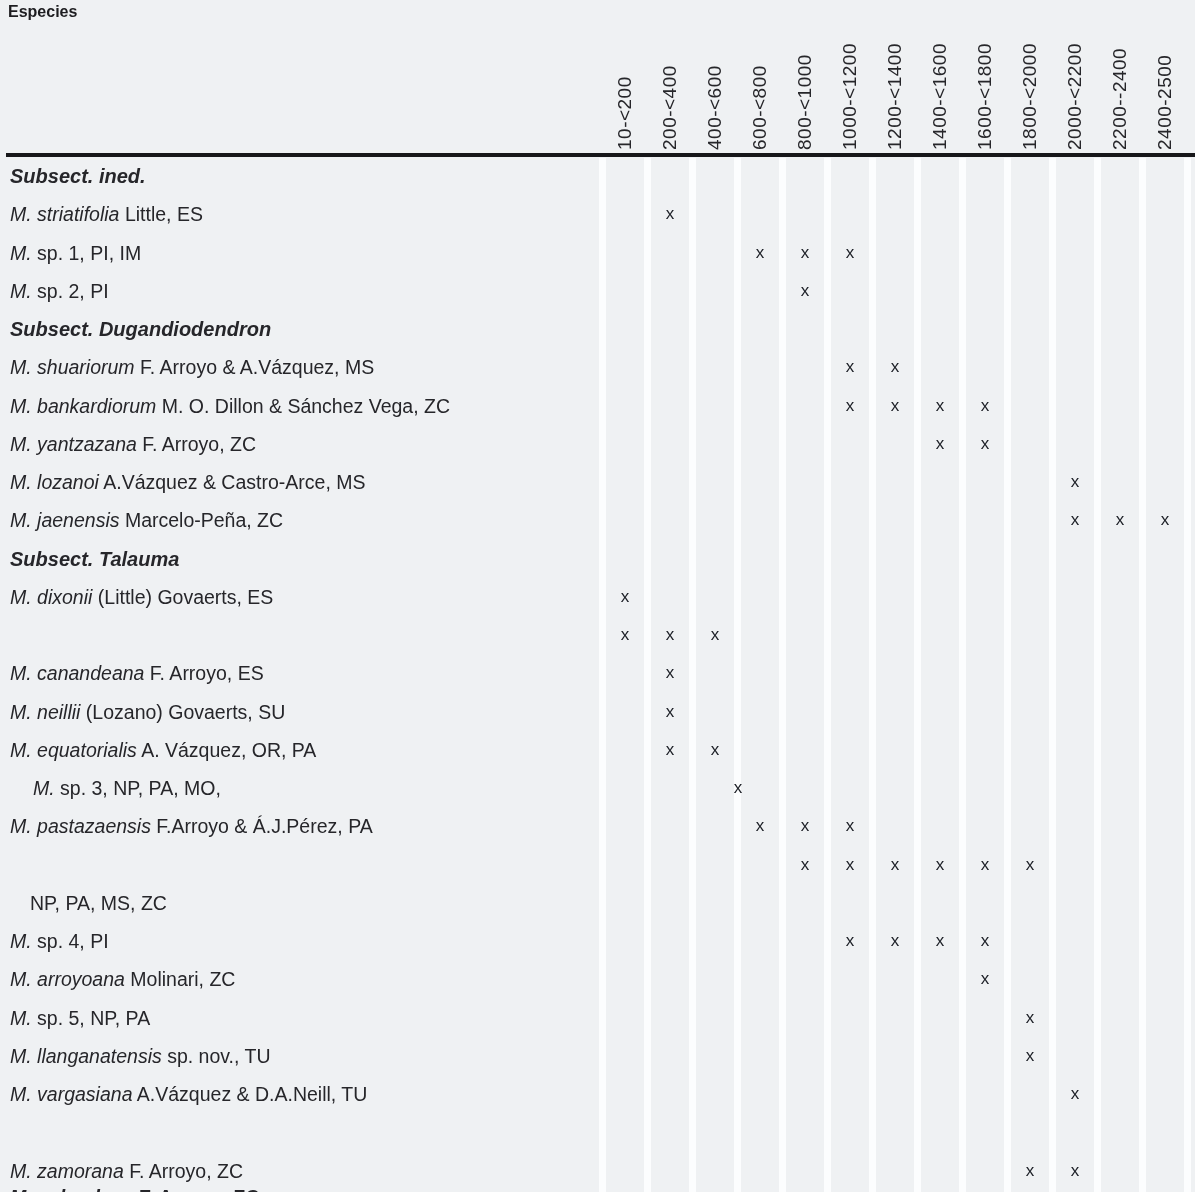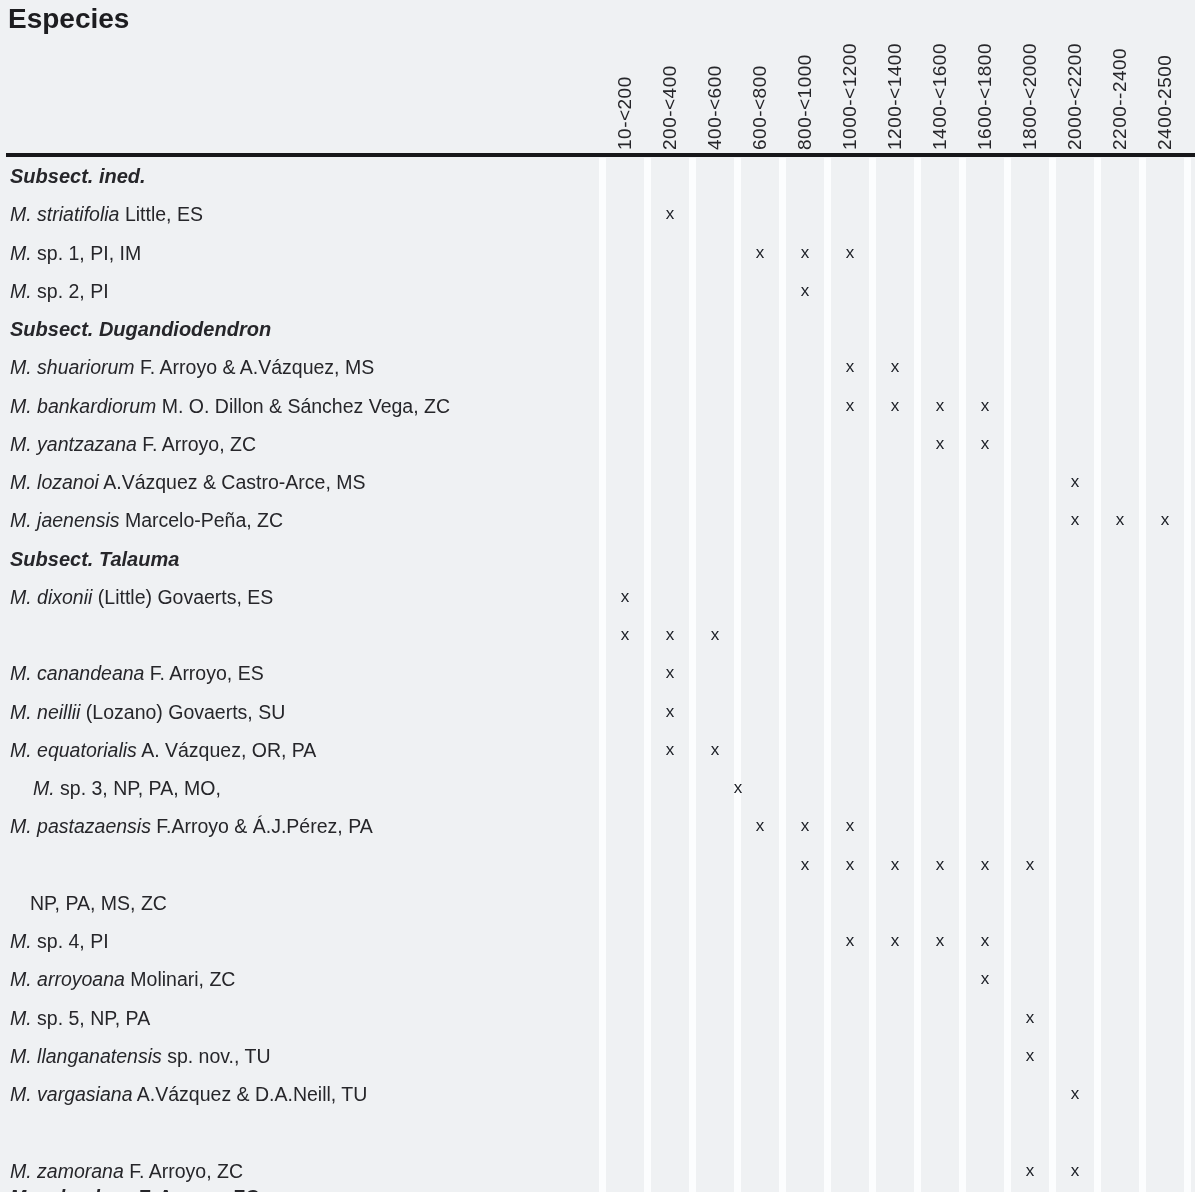--- a/index.html
+++ b/index.html
@@ -26,21 +26,21 @@
     font-size:19px;letter-spacing:0.5px;white-space:nowrap;
     color:#26262a;
   }
   
   #header-rule{
     position:absolute;left:6px;right:0;top:153px;height:4px;
     background:#17171a;
   }
   #species-col-title{
     position:absolute;left:8px;top:3px;
-    font-size:28px;font-weight:bold;color:#1d1d20;
+    font-size:16px;font-weight:bold;color:#1d1d20;
   }
   .trow{
     position:absolute;left:0;width:989px;height:38px;
     display:block;
   }
   .row-label{
     position:absolute;left:10px;top:50%;transform:translateY(-50%);
     font-size:19.5px;white-space:nowrap;
   }
   .row-label .it{font-style:italic;}

